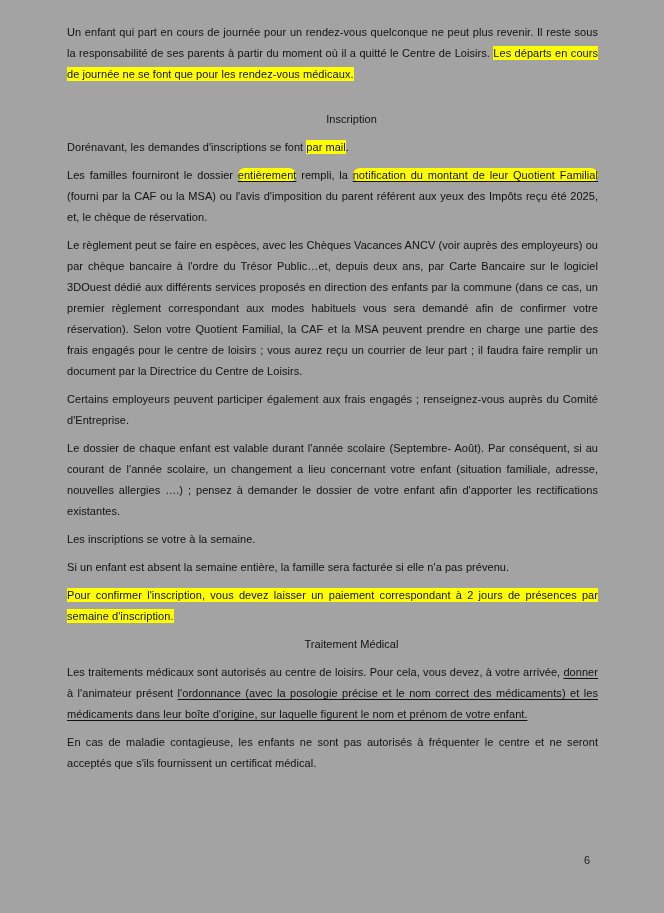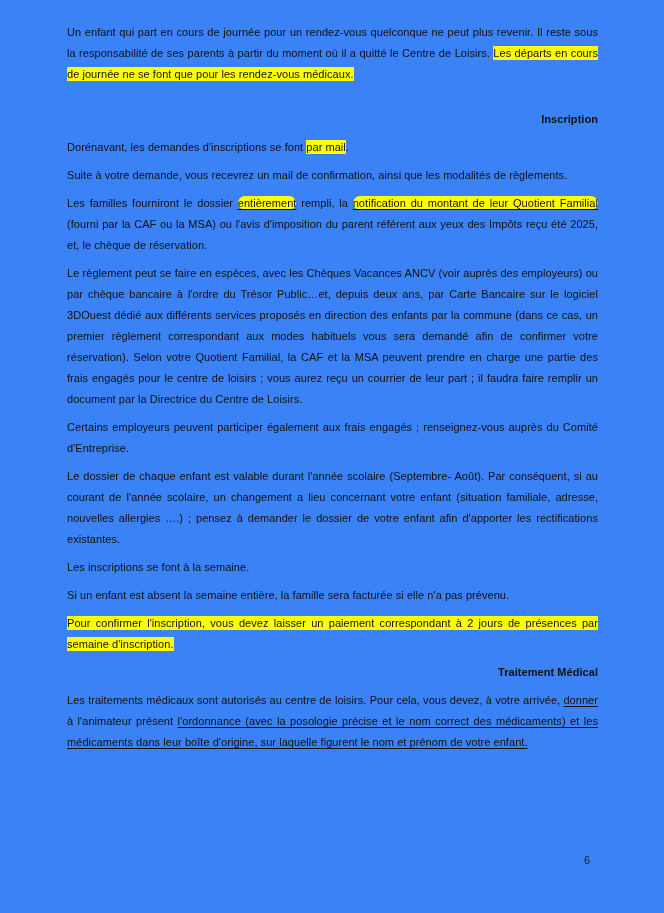--- a/index.html
+++ b/index.html
@@ -4,44 +4,44 @@
 <style>
   html, body {
     margin: 0;
     padding: 0;
     background: #ffffff;
   }
   .page {
     position: relative;
     width: 664px;
     height: 913px;
-    background: #3b82f6;
+    background: #a3a3a3;
     overflow: hidden;
     font-family: "Liberation Sans", sans-serif;
     color: #111111;
   }
   .content {
     position: absolute;
     top: 22px;
     left: 67px;
     width: 531px;
   }
   .block {
     font-size: 11px;
     line-height: 21px;
     letter-spacing: 0.05px;
     margin: 0 0 7px 0;
   }
   .paragraph {
     text-align: justify;
   }
   .heading {
-    font-weight: bold;
+    font-weight: normal;
     padding-left: 38px;
-    text-align: right;
+    text-align: center;
   }
   .extra-space {
     margin-top: 24px;
   }
   .seg-hl {
     background-color: var(--hl, #ffff00);
     padding: 1px 0;
   }
   .seg-ul {
     text-decoration: underline;
@@ -57,25 +57,25 @@
   }
 </style>
 </head>
 <body>
 
 <div class="page">
   <div class="content" id="doc-content">
       <p class="block paragraph"><span class="">Un enfant qui part en cours de journée pour un rendez-vous quelconque ne peut plus revenir. Il reste sous la responsabilité de ses parents à partir du moment où il a quitté le Centre de Loisirs. </span><span class="seg-hl ">Les départs en cours de journée ne se font que pour les rendez-vous médicaux.</span></p>
       <div class="block heading extra-space"><span class="">Inscription</span></div>
       <p class="block paragraph"><span class="">Dorénavant, les demandes d'inscriptions se font </span><span class="seg-hl ">par mail</span><span class="">.</span></p>
-      <p class="block paragraph"><span class="">Suite à votre demande, vous recevrez un mail de confirmation, ainsi que les modalités de règlements.</span></p>
       <p class="block paragraph"><span class="">Les familles fourniront le dossier </span><span class="seg-hl seg-ul">entièrement</span><span class=""> rempli, la </span><span class="seg-hl seg-ul">notification du montant de leur Quotient Familial</span><span class=""> (fourni par la CAF ou la MSA) ou l'avis d'imposition du parent référent aux yeux des Impôts reçu été 2025, et, le chèque de réservation.</span></p>
       <p class="block paragraph"><span class="">Le règlement peut se faire en espèces, avec les Chèques Vacances ANCV (voir auprès des employeurs) ou par chèque bancaire à l'ordre du Trésor Public…et, depuis deux ans, par Carte Bancaire sur le logiciel 3DOuest dédié aux différents services proposés en direction des enfants par la commune (dans ce cas, un premier règlement correspondant aux modes habituels vous sera demandé afin de confirmer votre réservation). Selon votre Quotient Familial, la CAF et la MSA peuvent prendre en charge une partie des frais engagés pour le centre de loisirs ; vous aurez reçu un courrier de leur part ; il faudra faire remplir un document par la Directrice du Centre de Loisirs.</span></p>
       <p class="block paragraph"><span class="">Certains employeurs peuvent participer également aux frais engagés ; renseignez-vous auprès du Comité d'Entreprise.</span></p>
       <p class="block paragraph"><span class="">Le dossier de chaque enfant est valable durant l'année scolaire (Septembre- Août). Par conséquent, si au courant de l'année scolaire, un changement a lieu concernant votre enfant (situation familiale, adresse, nouvelles allergies ….) ; pensez à demander le dossier de votre enfant afin d'apporter les rectifications existantes.</span></p>
-      <p class="block paragraph"><span class="">Les inscriptions se font à la semaine.</span></p>
+      <p class="block paragraph"><span class="">Les inscriptions se votre à la semaine.</span></p>
       <p class="block paragraph"><span class="">Si un enfant est absent la semaine entière, la famille sera facturée si elle n'a pas prévenu.</span></p>
       <p class="block paragraph"><span class="seg-hl ">Pour confirmer l'inscription, vous devez laisser un paiement correspondant à 2 jours de présences par semaine d'inscription.</span></p>
       <div class="block heading"><span class="">Traitement Médical</span></div>
       <p class="block paragraph"><span class="">Les traitements médicaux sont autorisés au centre de loisirs. Pour cela, vous devez, à votre arrivée, </span><span class="seg-ul">donner</span><span class=""> à l'animateur présent </span><span class="seg-ul">l'ordonnance (avec la posologie précise et le nom correct des médicaments) et les médicaments dans leur boîte d'origine, sur laquelle figurent le nom et prénom de votre enfant.</span></p>
+      <p class="block paragraph"><span class="">En cas de maladie contagieuse, les enfants ne sont pas autorisés à fréquenter le centre et ne seront acceptés que s'ils fournissent un certificat médical.</span></p>
     </div>
   <div class="footer-pagenum">6</div>
 </div>
 
 </body></html>

